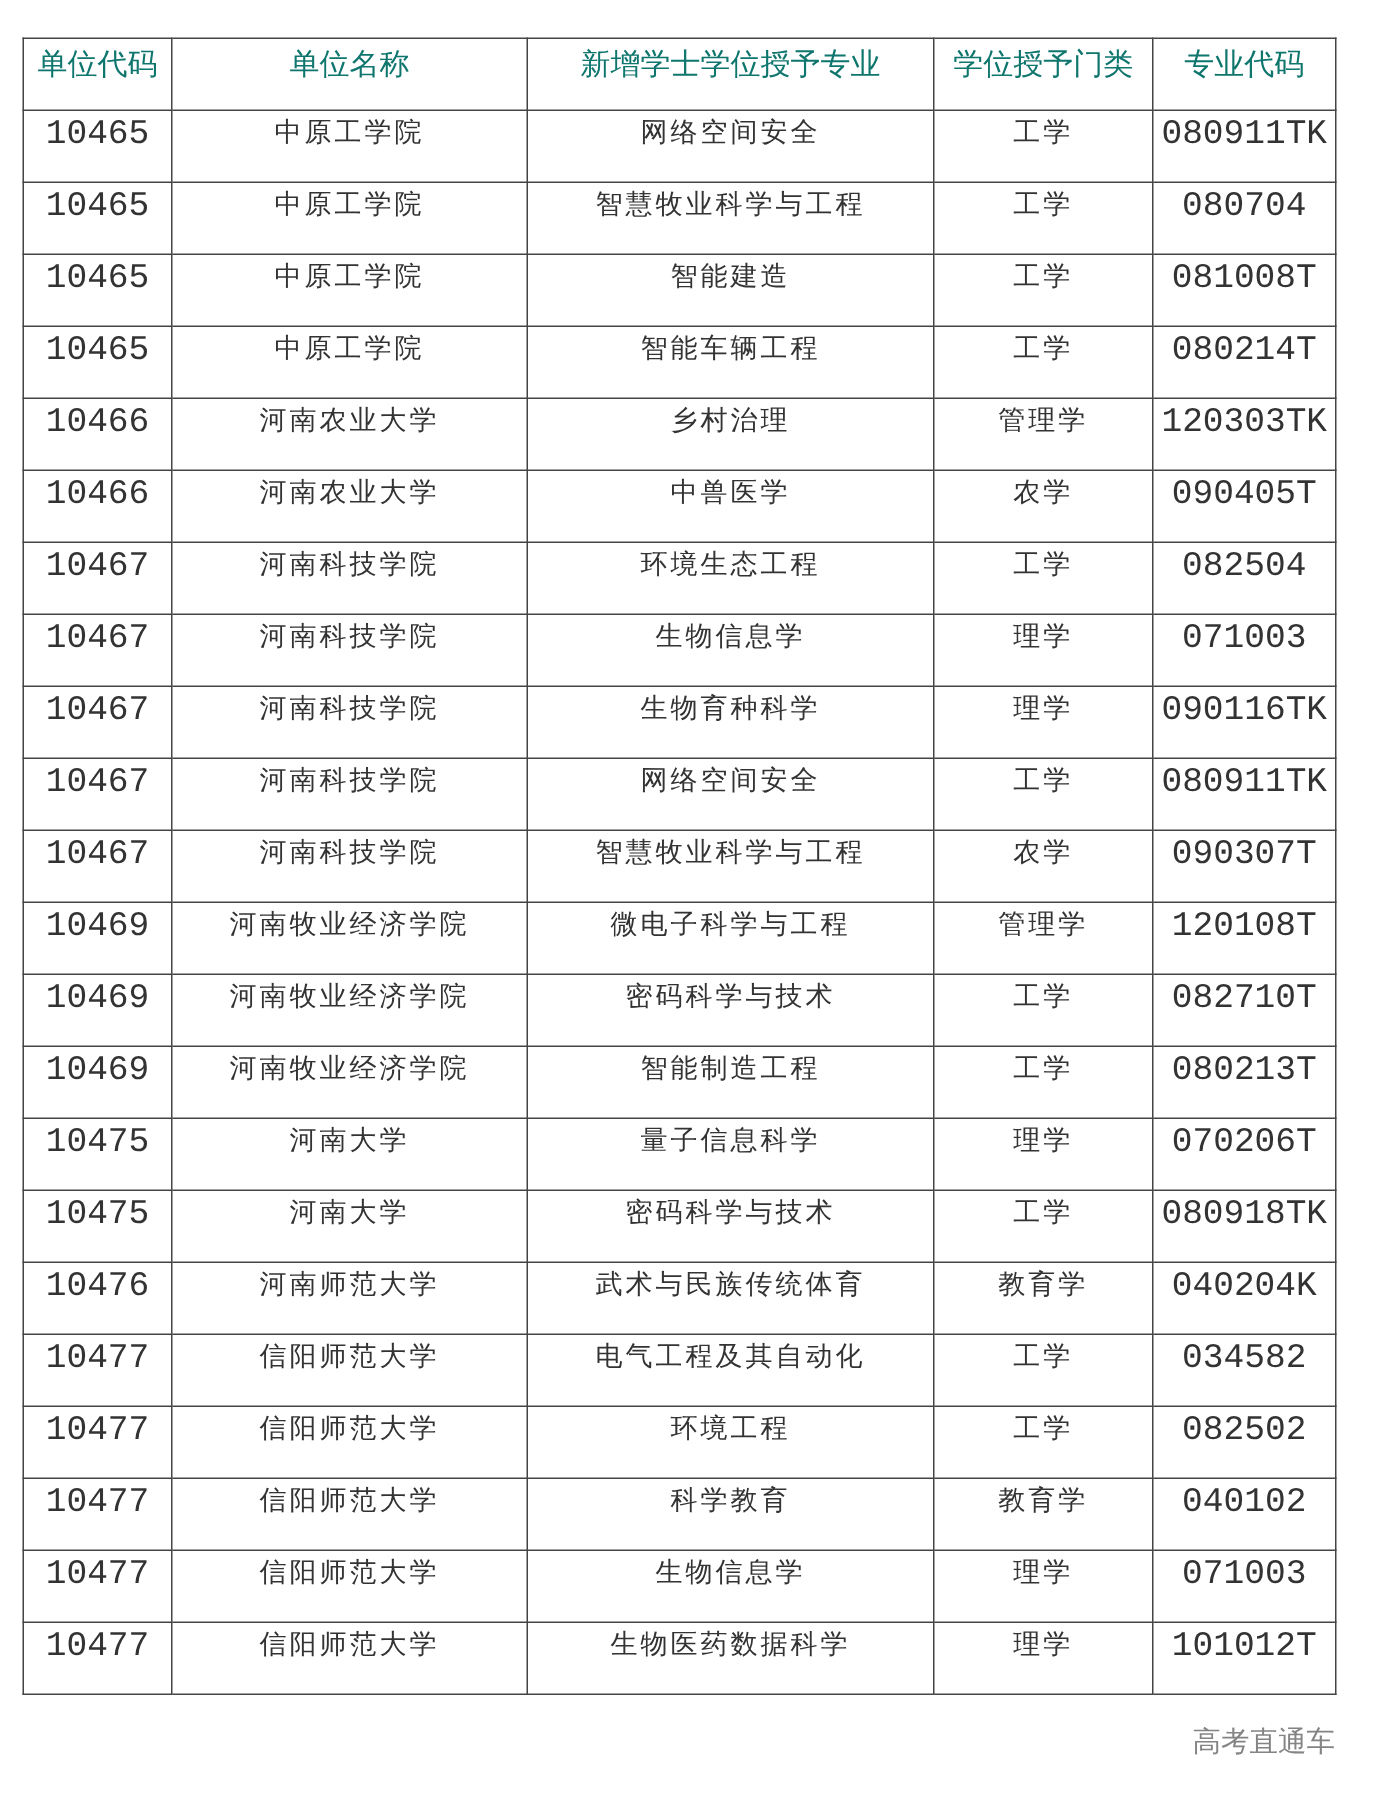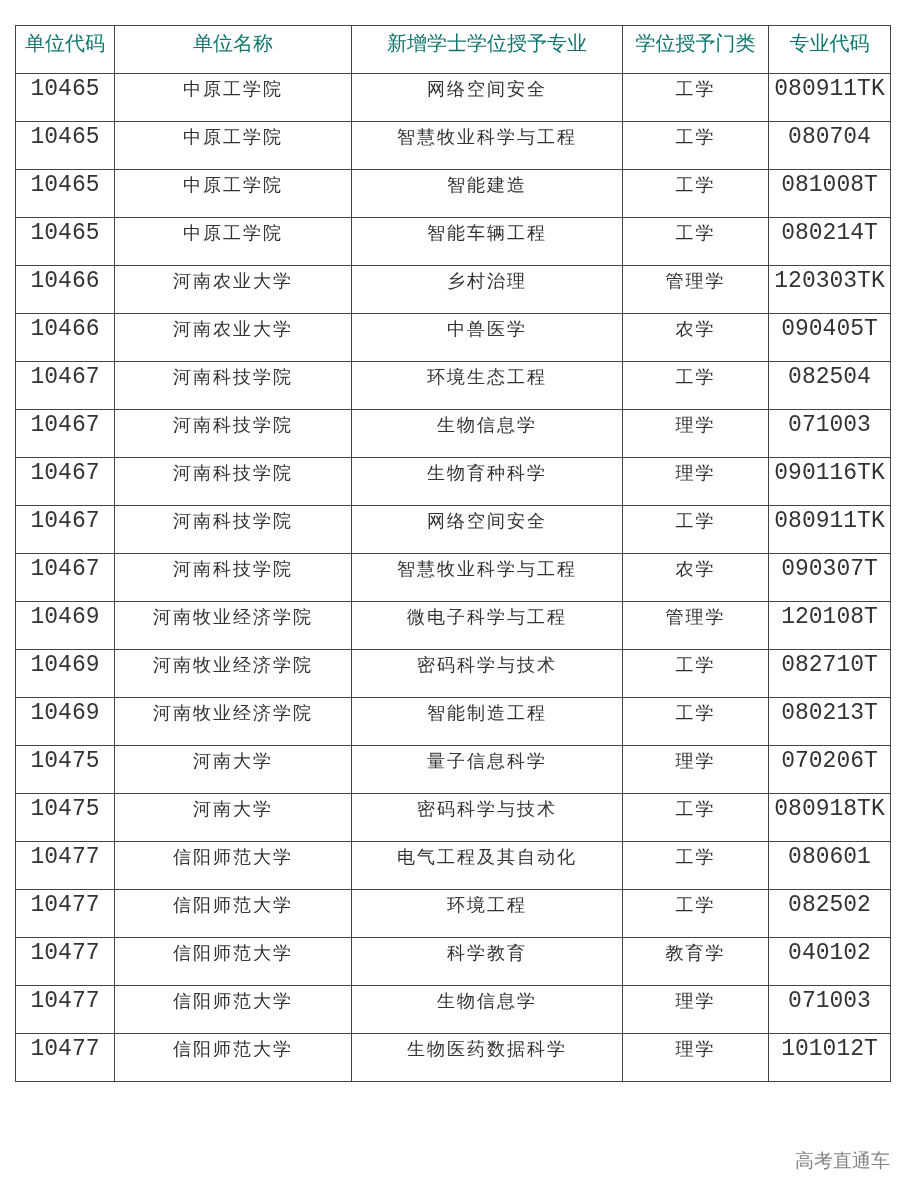--- a/index.html
+++ b/index.html
@@ -194,25 +194,32 @@
           <td class="num">070206T</td>
         </tr>
         <tr>
           <td class="num">10475</td>
           <td>河南大学</td>
           <td>密码科学与技术</td>
           <td>工学</td>
           <td class="num">080918TK</td>
         </tr>
         <tr>
+          <td class="num">10476</td>
+          <td>河南师范大学</td>
+          <td>武术与民族传统体育</td>
+          <td>教育学</td>
+          <td class="num">040204K</td>
+        </tr>
+        <tr>
           <td class="num">10477</td>
           <td>信阳师范大学</td>
           <td>电气工程及其自动化</td>
           <td>工学</td>
-          <td class="num">080601</td>
+          <td class="num">034582</td>
         </tr>
         <tr>
           <td class="num">10477</td>
           <td>信阳师范大学</td>
           <td>环境工程</td>
           <td>工学</td>
           <td class="num">082502</td>
         </tr>
         <tr>
           <td class="num">10477</td>

